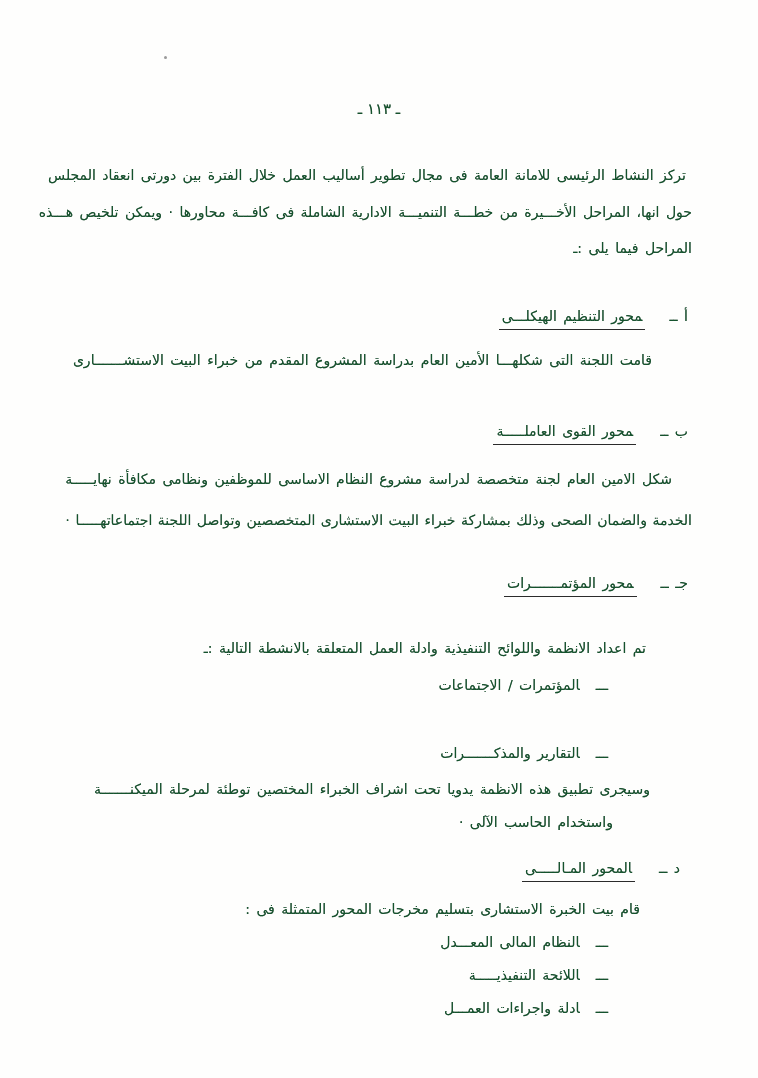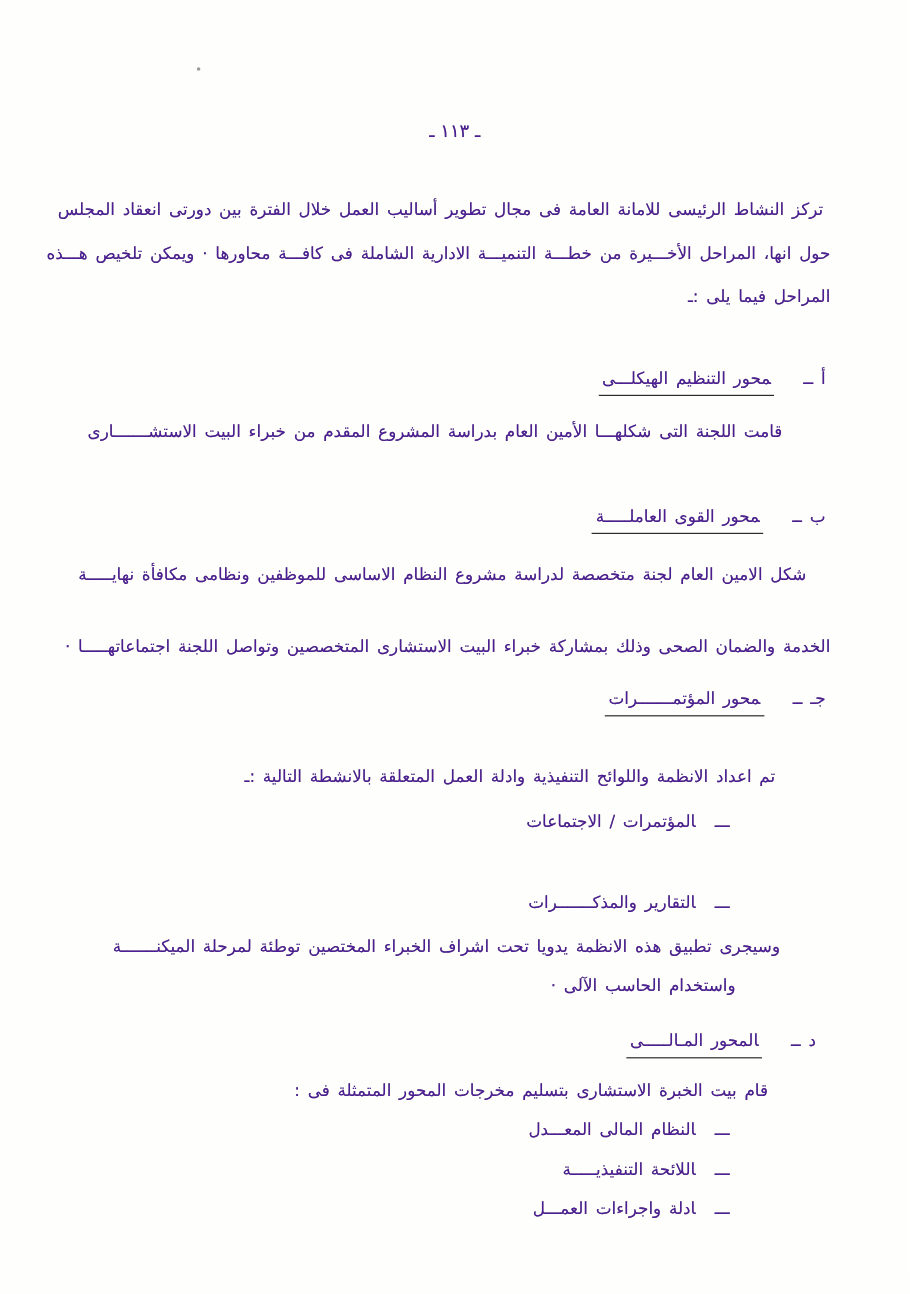--- a/index.html
+++ b/index.html
@@ -3,21 +3,21 @@
 <meta charset="utf-8">
 <style>
   html,body{margin:0;padding:0;background:#ffffff;}
   .page{
     position:relative;
     width:758px;height:1078px;
     background:#fefefd;
     overflow:hidden;
     direction:rtl;
     font-family:"DejaVu Sans",sans-serif;
-    color:#4c1d95;
+    color:#14532d;
   }
   .line{
     position:absolute;
     white-space:nowrap;
     font-size:14px;
     word-spacing:2px;
     text-shadow:0 0 0.4px rgba(40,40,40,0.55);
   }
   .pageno{
     position:absolute;
@@ -54,21 +54,21 @@
 
   <div class="line heading" style="top:308px;right:70px;">
     <span class="h-letter">أ ــ</span><span class="h-title">محور التنظيم الهيكلـــى</span>
   </div>
   <div class="line" style="top:352px;right:106px;">قامت اللجنة التى شكلهـــا الأمين العام بدراسة المشروع المقدم من خبراء البيت الاستشـــــــارى</div>
 
   <div class="line" style="top:471px;right:86px;">شكل الامين العام لجنة متخصصة لدراسة مشروع النظام الاساسى للموظفين ونظامى مكافأة نهايـــــة</div>
   <div class="line heading" style="top:423px;right:70px;">
     <span class="h-letter">ب ــ</span><span class="h-title">محور القوى العاملـــــة</span>
   </div>
-  <div class="line" style="top:531px;right:66px;">الخدمة والضمان الصحى وذلك بمشاركة خبراء البيت الاستشارى المتخصصين وتواصل اللجنة اجتماعاتهـــــا ·</div>
+  <div class="line" style="top:512px;right:66px;font-family:Liberation Serif, serif;">الخدمة والضمان الصحى وذلك بمشاركة خبراء البيت الاستشارى المتخصصين وتواصل اللجنة اجتماعاتهـــــا ·</div>
 
   <div class="line heading" style="top:575px;right:70px;">
     <span class="h-letter">جـ ــ</span><span class="h-title">محور المؤتمـــــــرات</span>
   </div>
   <div class="line" style="top:640px;right:112px;">تم اعداد الانظمة واللوائح التنفيذية وادلة العمل المتعلقة بالانشطة التالية :ـ</div>
 
   <div class="line list-item" style="top:677px;right:150px;">
     <span class="dash">ـــ</span><span>المؤتمرات / الاجتماعات</span>
   </div>
   <div class="line list-item" style="top:745px;right:150px;">

